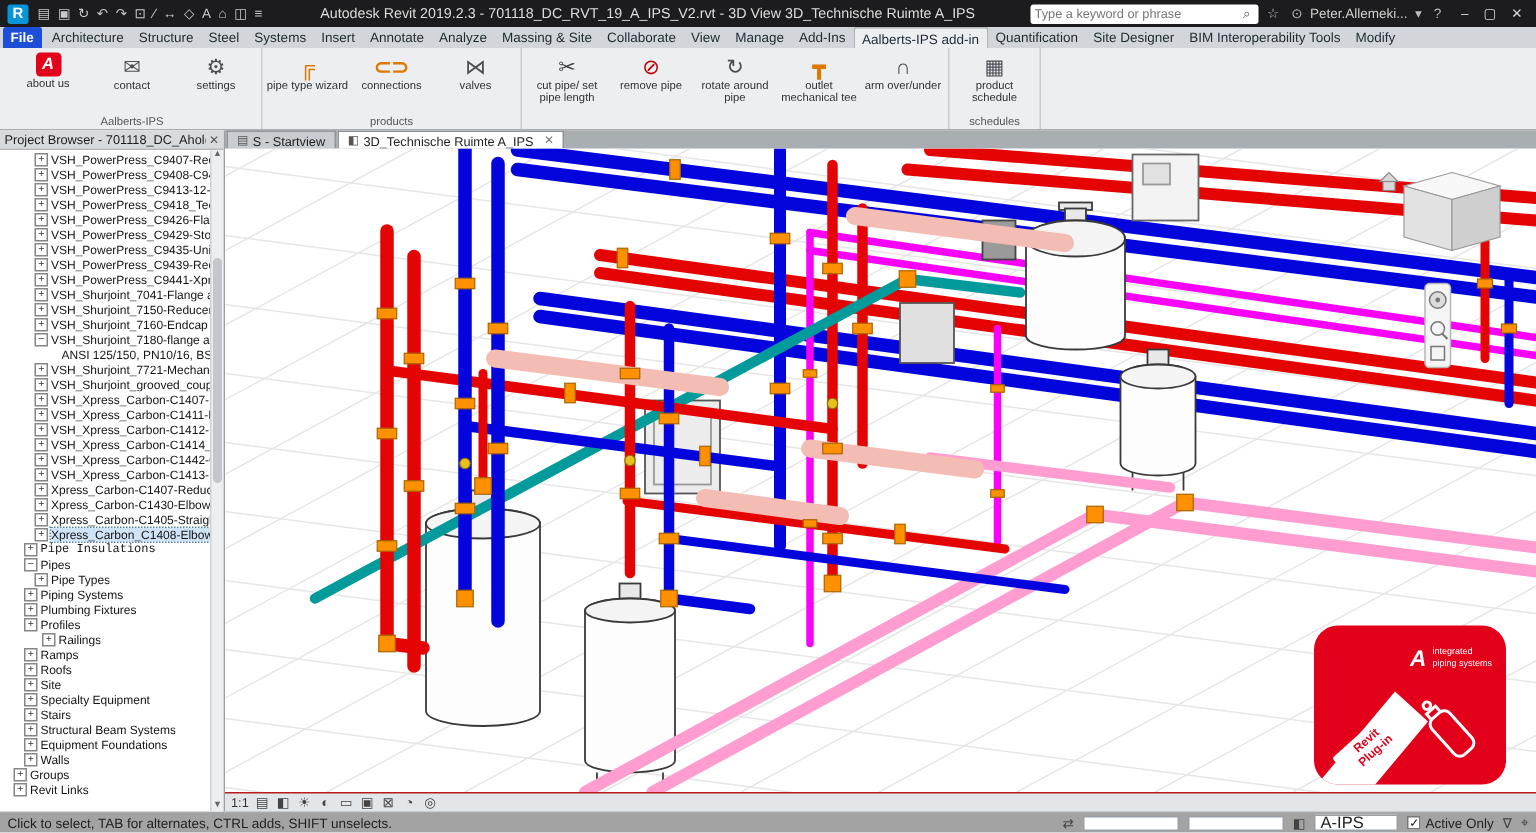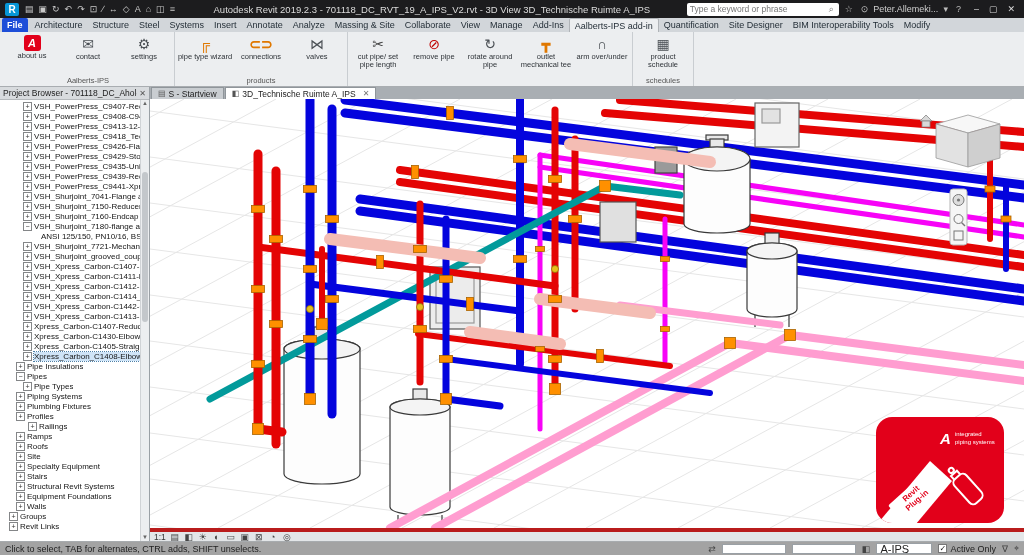--- a/index.html
+++ b/index.html
@@ -60,21 +60,21 @@
   .thumb{position:absolute;left:1px;width:6px;top:72px;height:150px;background:#c3c7cb;border-radius:3px;}
   
   .canvaswrap{flex:1;display:flex;flex-direction:column;background:#a9aeb3;min-width:0;}
   .vtabs{height:12px;display:flex;align-items:flex-end;gap:1px;padding-left:1px;}
   .vtab{height:12px;display:flex;align-items:center;gap:3px;padding:0 6px;font-size:8.5px;
     background:#c9cdd1;color:#222;border:1px solid #8f959a;border-bottom:0;cursor:pointer;white-space:nowrap;}
   .vtab.active{background:#fff;}
   .vticon{font-size:8px;color:#555;}
   .vtclose{font-size:8px;color:#777;margin-left:4px;}
   .viewport{flex:1;background:#fff;overflow:hidden;}
-  .viewbar{height:13px;background:#e3e6e8;border-top:4px solid #b91c1c;display:flex;align-items:center;
+  .viewbar{height:13px;background:#e3e6e8;border-top:1px solid #b91c1c;display:flex;align-items:center;
     gap:3px;padding:0 4px;font-size:8.5px;color:#333;}
   .vcicon{font-size:9px;color:#444;width:12px;text-align:center;cursor:pointer;}
   
   .statusbar{height:14px;background:#a3a3a3;border-top:1px solid #a7abae;display:flex;align-items:center;
     font-size:9px;color:#222;padding:0 5px;gap:6px;}
   .sb-left{flex:1;white-space:nowrap;overflow:hidden;}
   .sbicon{font-size:9px;color:#444;cursor:pointer;}
   .sb-box{width:64px;height:10px;background:#fff;border:1px solid #9aa0a5;}
   .sb-workset{min-width:56px;height:11px;background:#fff;border:1px solid #9aa0a5;font-size:11px;
     padding:0 3px;display:flex;align-items:center;cursor:pointer;}
@@ -318,21 +318,21 @@
             <span class="tlabel">Xpress_Carbon-C1430-Elbow-PxR...</span>
           </div>
           <div class="trow" style="padding-left: 23px;">
             <span class="tbox">+</span>
             <span class="tlabel">Xpress_Carbon-C1405-Straight_Co...</span>
           </div>
           <div class="trow sel" style="padding-left: 23px;">
             <span class="tbox">+</span>
             <span class="tlabel">Xpress_Carbon_C1408-Elbow_PxP...</span>
           </div>
-          <div class="trow" style="padding-left: 16px;">
+          <div class="trow" style="padding-left: 16px; font-family: Liberation Mono, monospace;">
             <span class="tbox">+</span>
             <span class="tlabel">Pipe Insulations</span>
           </div>
           <div class="trow" style="padding-left: 16px;">
             <span class="tbox">−</span>
             <span class="tlabel">Pipes</span>
           </div>
           <div class="trow" style="padding-left: 23px;">
             <span class="tbox">+</span>
             <span class="tlabel">Pipe Types</span>
@@ -368,21 +368,21 @@
           <div class="trow" style="padding-left: 16px;">
             <span class="tbox">+</span>
             <span class="tlabel">Specialty Equipment</span>
           </div>
           <div class="trow" style="padding-left: 16px;">
             <span class="tbox">+</span>
             <span class="tlabel">Stairs</span>
           </div>
           <div class="trow" style="padding-left: 16px;">
             <span class="tbox">+</span>
-            <span class="tlabel">Structural Revit Systems</span>
+            <span class="tlabel">Structural Beam Systems</span>
           </div>
           <div class="trow" style="padding-left: 16px;">
             <span class="tbox">+</span>
             <span class="tlabel">Equipment Foundations</span>
           </div>
           <div class="trow" style="padding-left: 16px;">
             <span class="tbox">+</span>
             <span class="tlabel">Walls</span>
           </div>
           <div class="trow" style="padding-left: 9px;">

